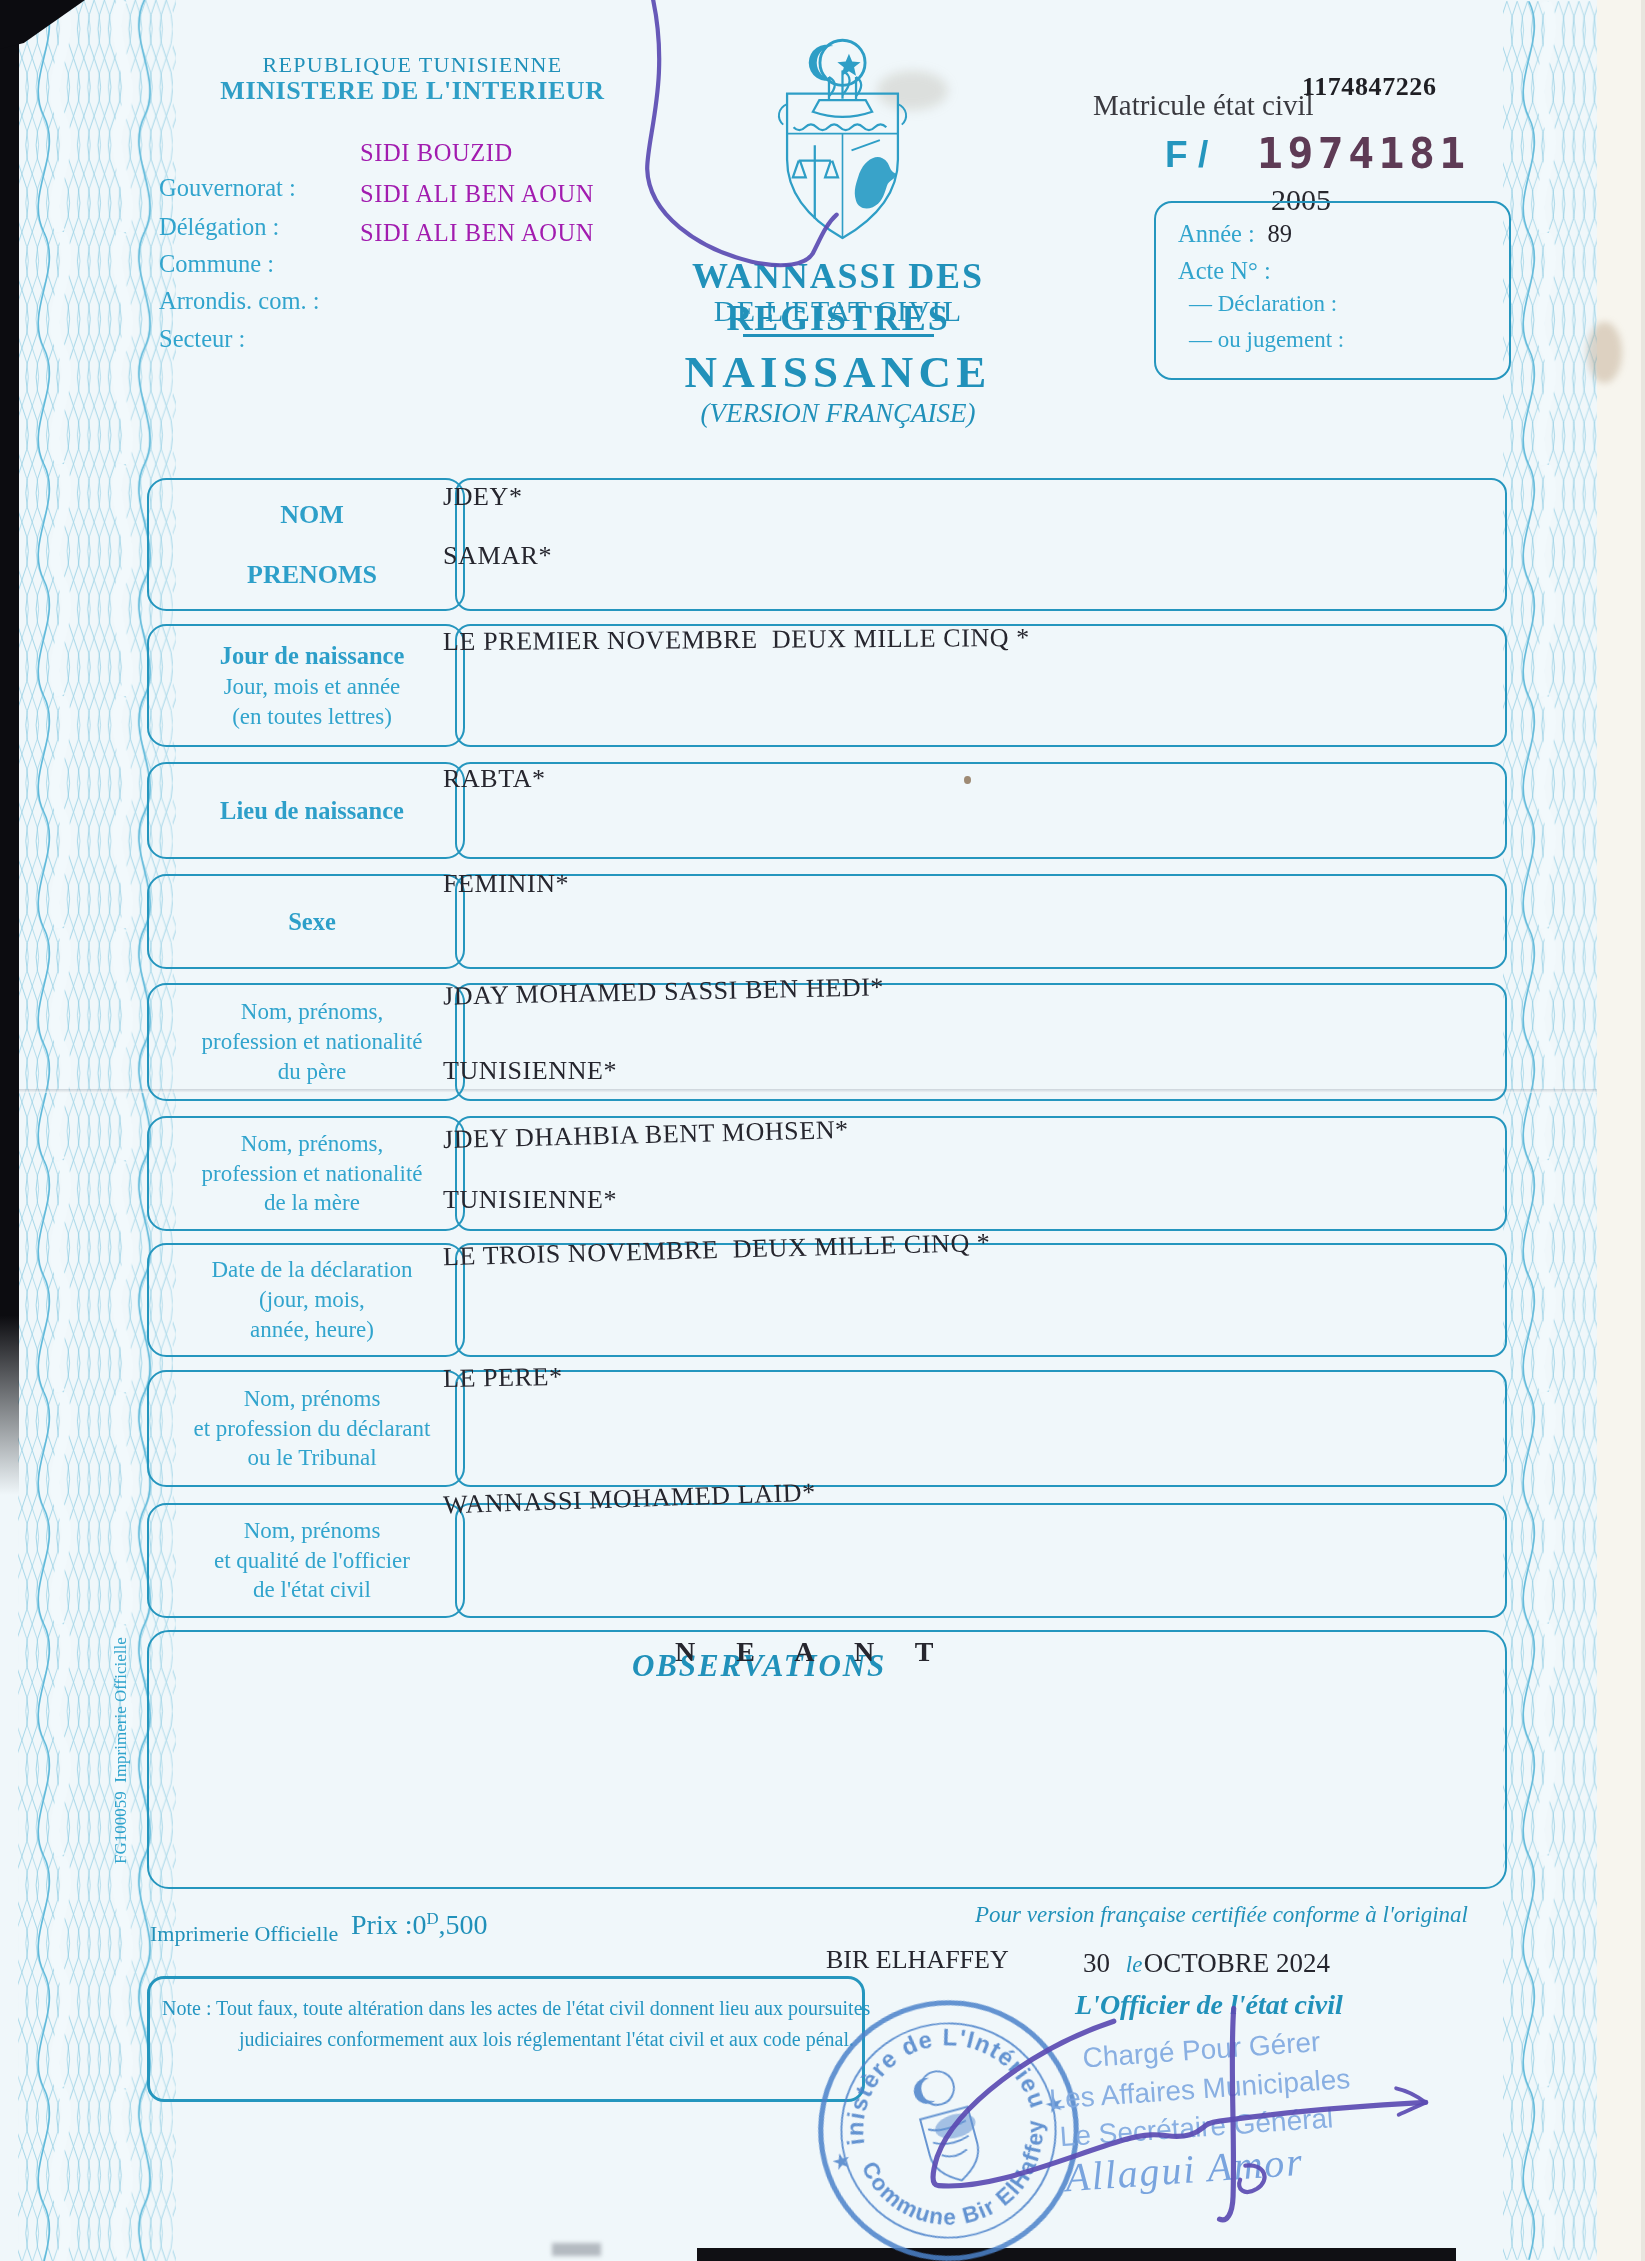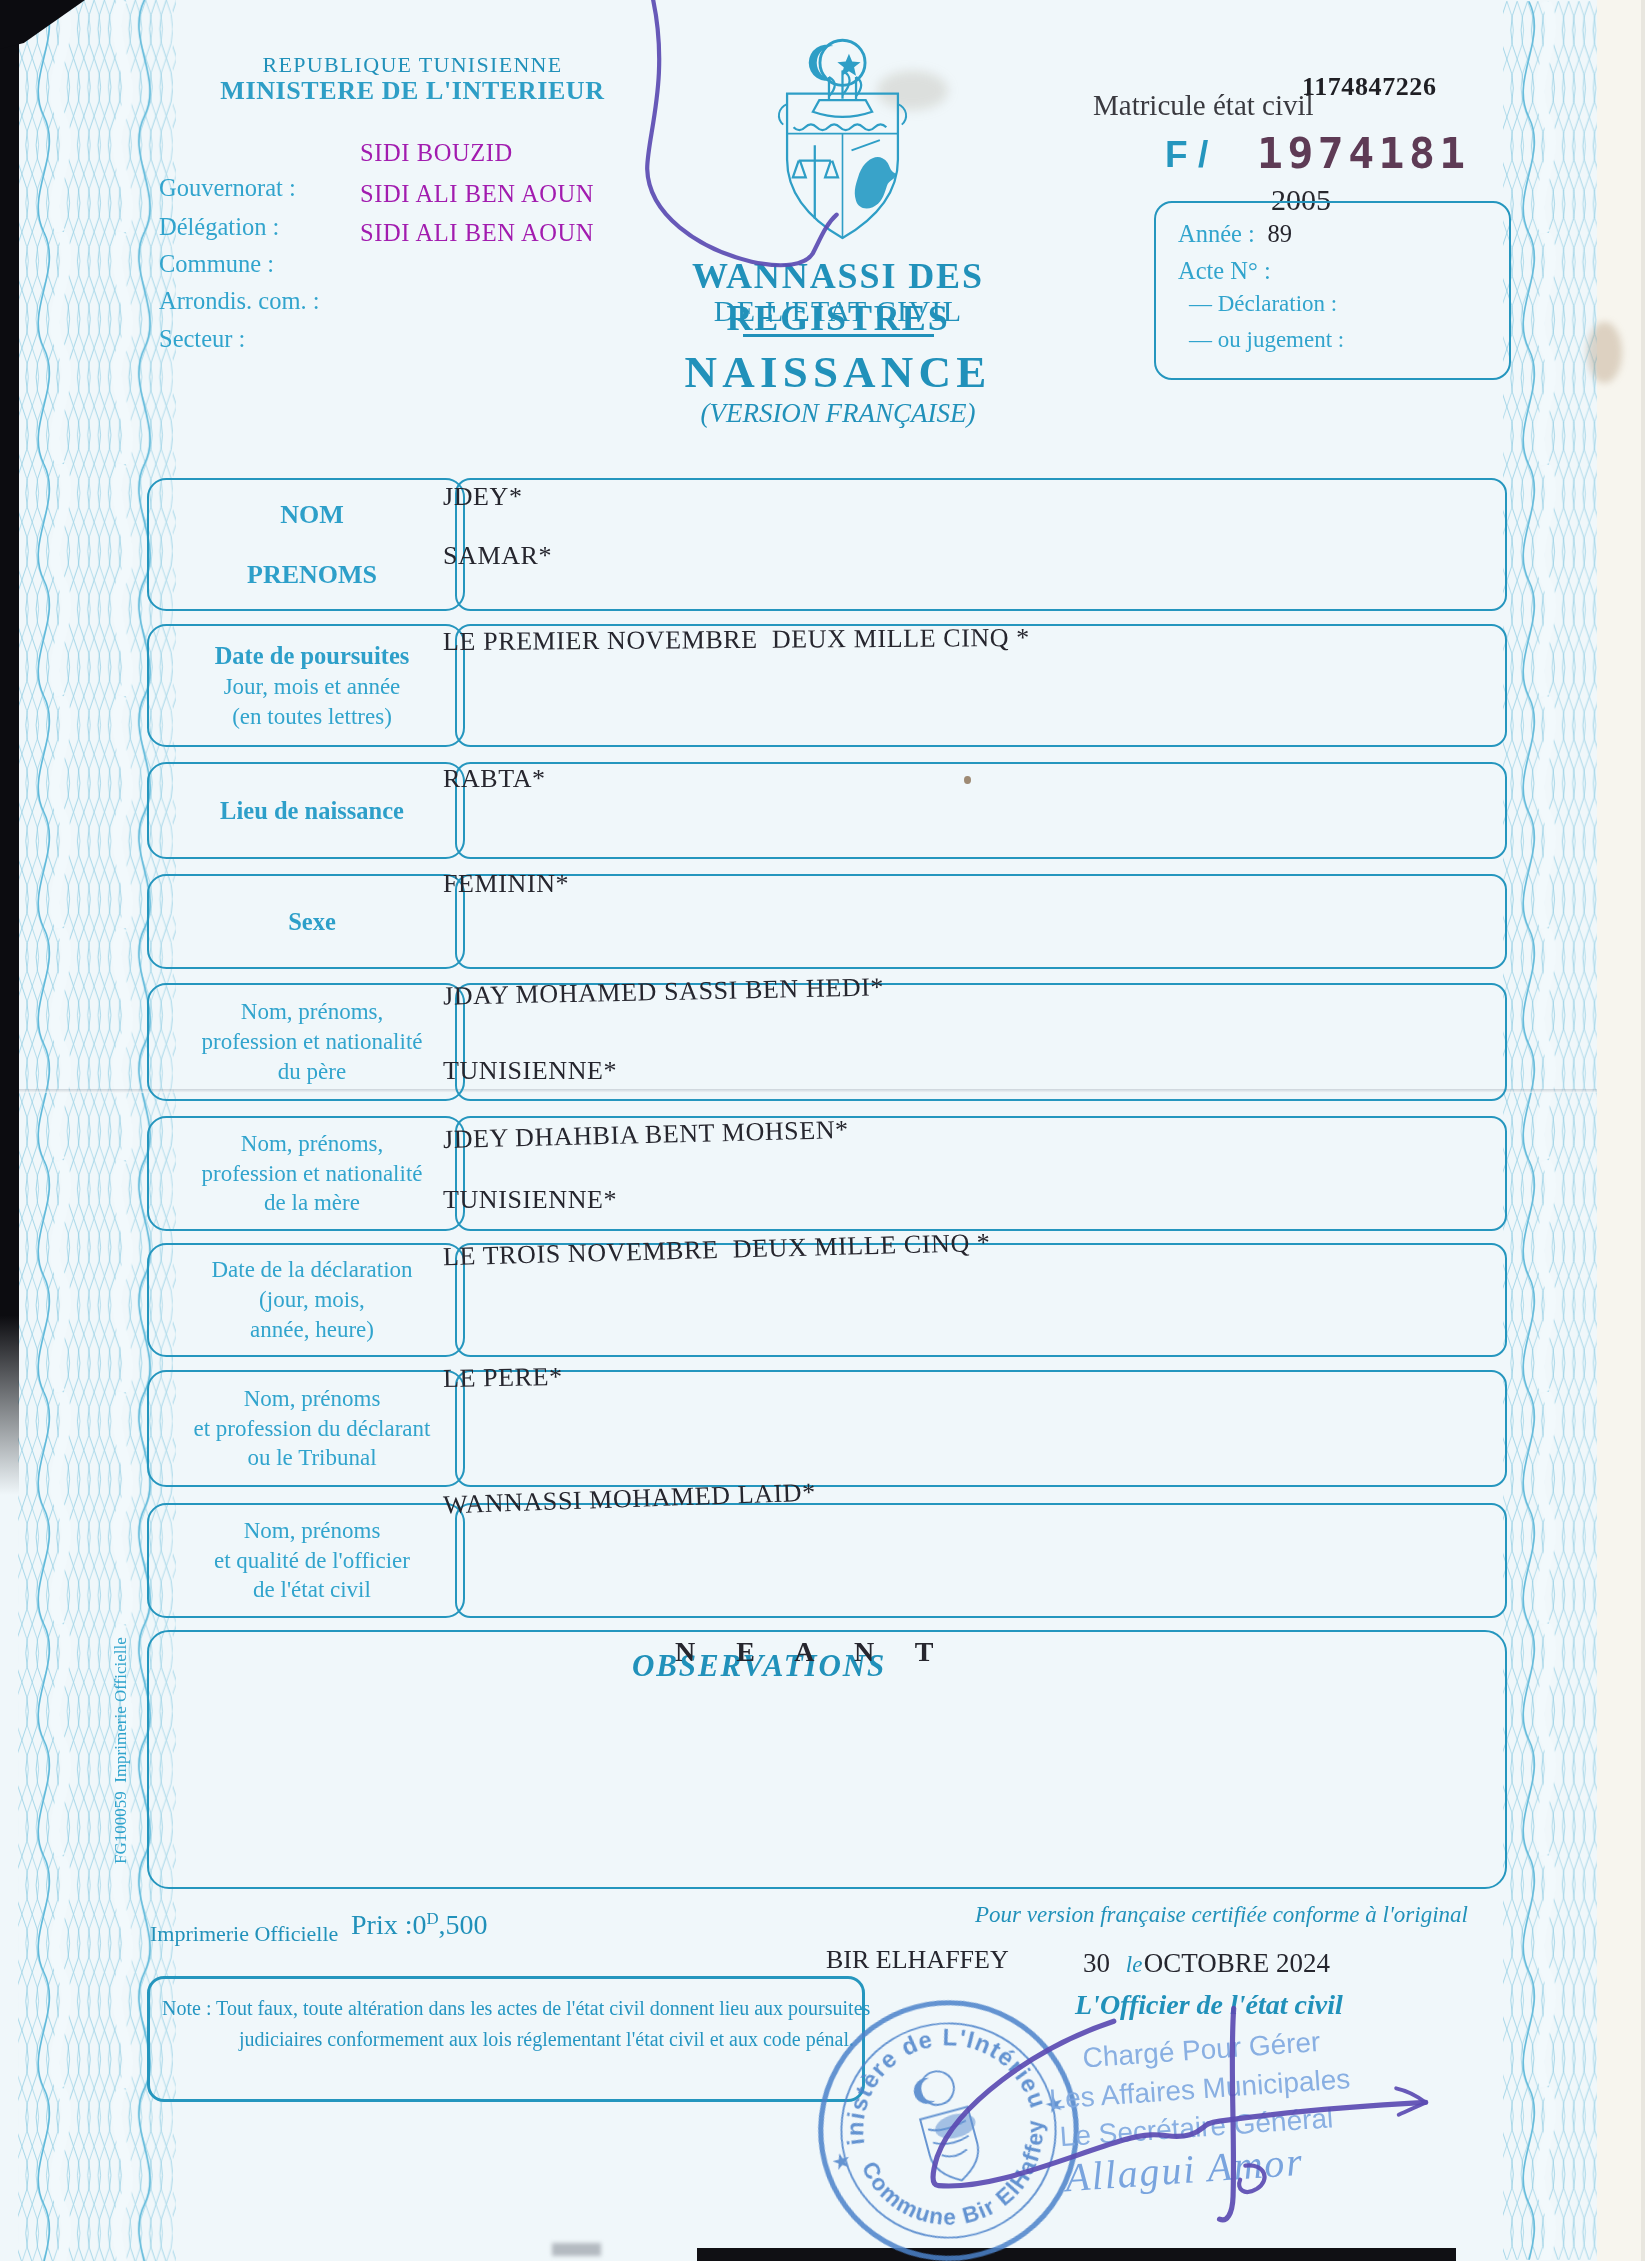--- a/index.html
+++ b/index.html
@@ -141,21 +141,21 @@
   <div class="abs teal" style="left:580px;top:294px;width:516px;text-align:center;font-size:30px;letter-spacing:1.3px;">DE L'ETAT CIVIL</div>
   <div class="abs" style="left:743px;top:334px;width:191px;height:3.2px;background:#2191ba;"></div>
   <div class="abs teal" style="left:580px;top:346px;width:516px;text-align:center;font-size:45px;font-weight:bold;letter-spacing:5.2px;">NAISSANCE</div>
   <div class="abs teal" style="left:580px;top:398px;width:516px;text-align:center;font-size:27px;font-style:italic;">(VERSION FRANÇAISE)</div>
 
   <div class="labelbox" style="top:478px;height:129px;">
     <div class="lab-title" style="font-size:26px;line-height:2.3;">NOM
 PRENOMS</div>
   </div>
   <div class="labelbox" style="top:624px;height:119px;">
-    <div class="lab-title">Date de poursuites</div>
+    <div class="lab-title">Jour de naissance</div>
     <div class="lab-sub">Jour, mois et année
 (en toutes lettres)</div>
   </div>
   <div class="labelbox" style="top:762px;height:93px;">
     <div class="lab-title">Lieu de naissance</div>
   </div>
   <div class="labelbox" style="top:874px;height:91px;">
     <div class="lab-title">Sexe</div>
   </div>
   <div class="labelbox" style="top:983px;height:114px;">

